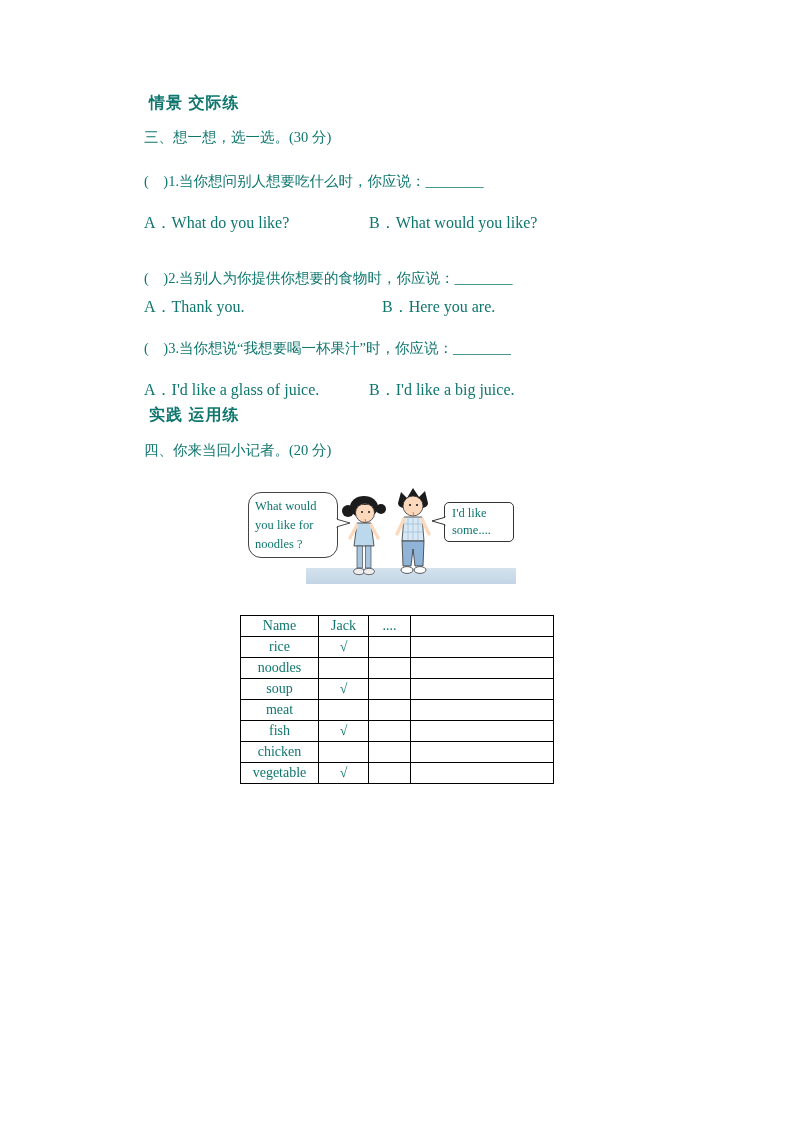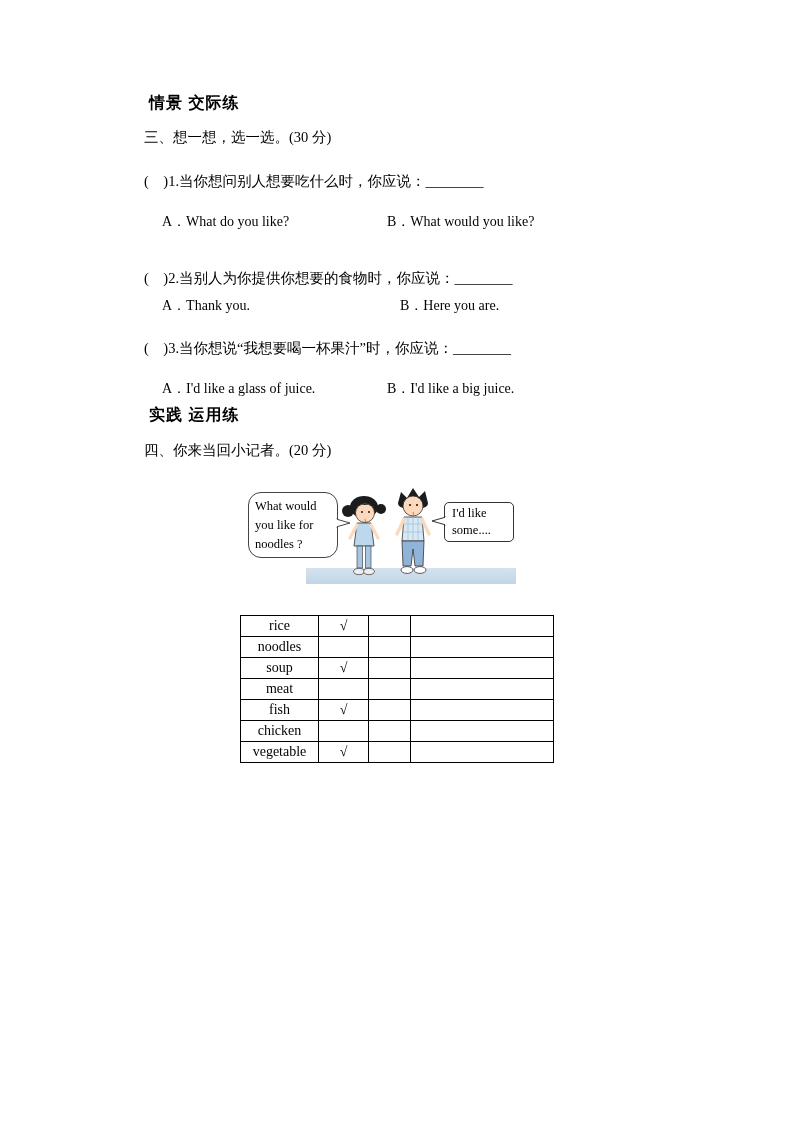--- a/index.html
+++ b/index.html
@@ -2,34 +2,34 @@
 <html><head>
 <meta charset="utf-8">
 <style>
   * { margin: 0; padding: 0; box-sizing: border-box; }
   html, body { background: #ffffff; }
   .page {
     position: relative;
     width: 741px;
     height: 1122px;
     background: #ffffff;
-    color: #000000;
+    color: #0f766e;
     font-family: "Liberation Serif", "DejaVu Serif", serif;
     overflow: hidden;
   }
   .abs { position: absolute; }
   .sec-title {
     font-family: "Liberation Sans", "DejaVu Sans", sans-serif;
     font-weight: bold;
     font-size: 16px;
     letter-spacing: 1px;
   }
   .zh { font-size: 14.5px; }
   .pre { white-space: pre; }
-  .opt { font-size: 14px; white-space: pre; margin-left: 18px; }
+  .opt { font-size: 16px; white-space: pre; }
 
   
   .illu { position: absolute; left: 248px; top: 486px; width: 268px; height: 100px; }
   .ground {
     position: absolute; left: 58px; top: 82px; width: 210px; height: 16px;
     background: linear-gradient(180deg, #d4e2ee 0%, #c2d5e6 100%);
   }
   .bubble {
     position: absolute; background: #ffffff; z-index: 2;
     font-family: "Liberation Serif", "DejaVu Serif", serif;
@@ -152,20 +152,26 @@
 
   <table class="answer-table">
     <colgroup>
       <col style="width:78px">
         <col style="width:50px">
         <col style="width:42px">
         <col style="width:143px">
     </colgroup>
     <tbody>
       <tr>
+        <td>Name</td>
+        <td>Jack</td>
+        <td>....</td>
+        <td></td>
+      </tr>
+      <tr>
         <td>rice</td>
         <td>√</td>
         <td></td>
         <td></td>
       </tr>
       <tr>
         <td>noodles</td>
         <td></td>
         <td></td>
         <td></td>

